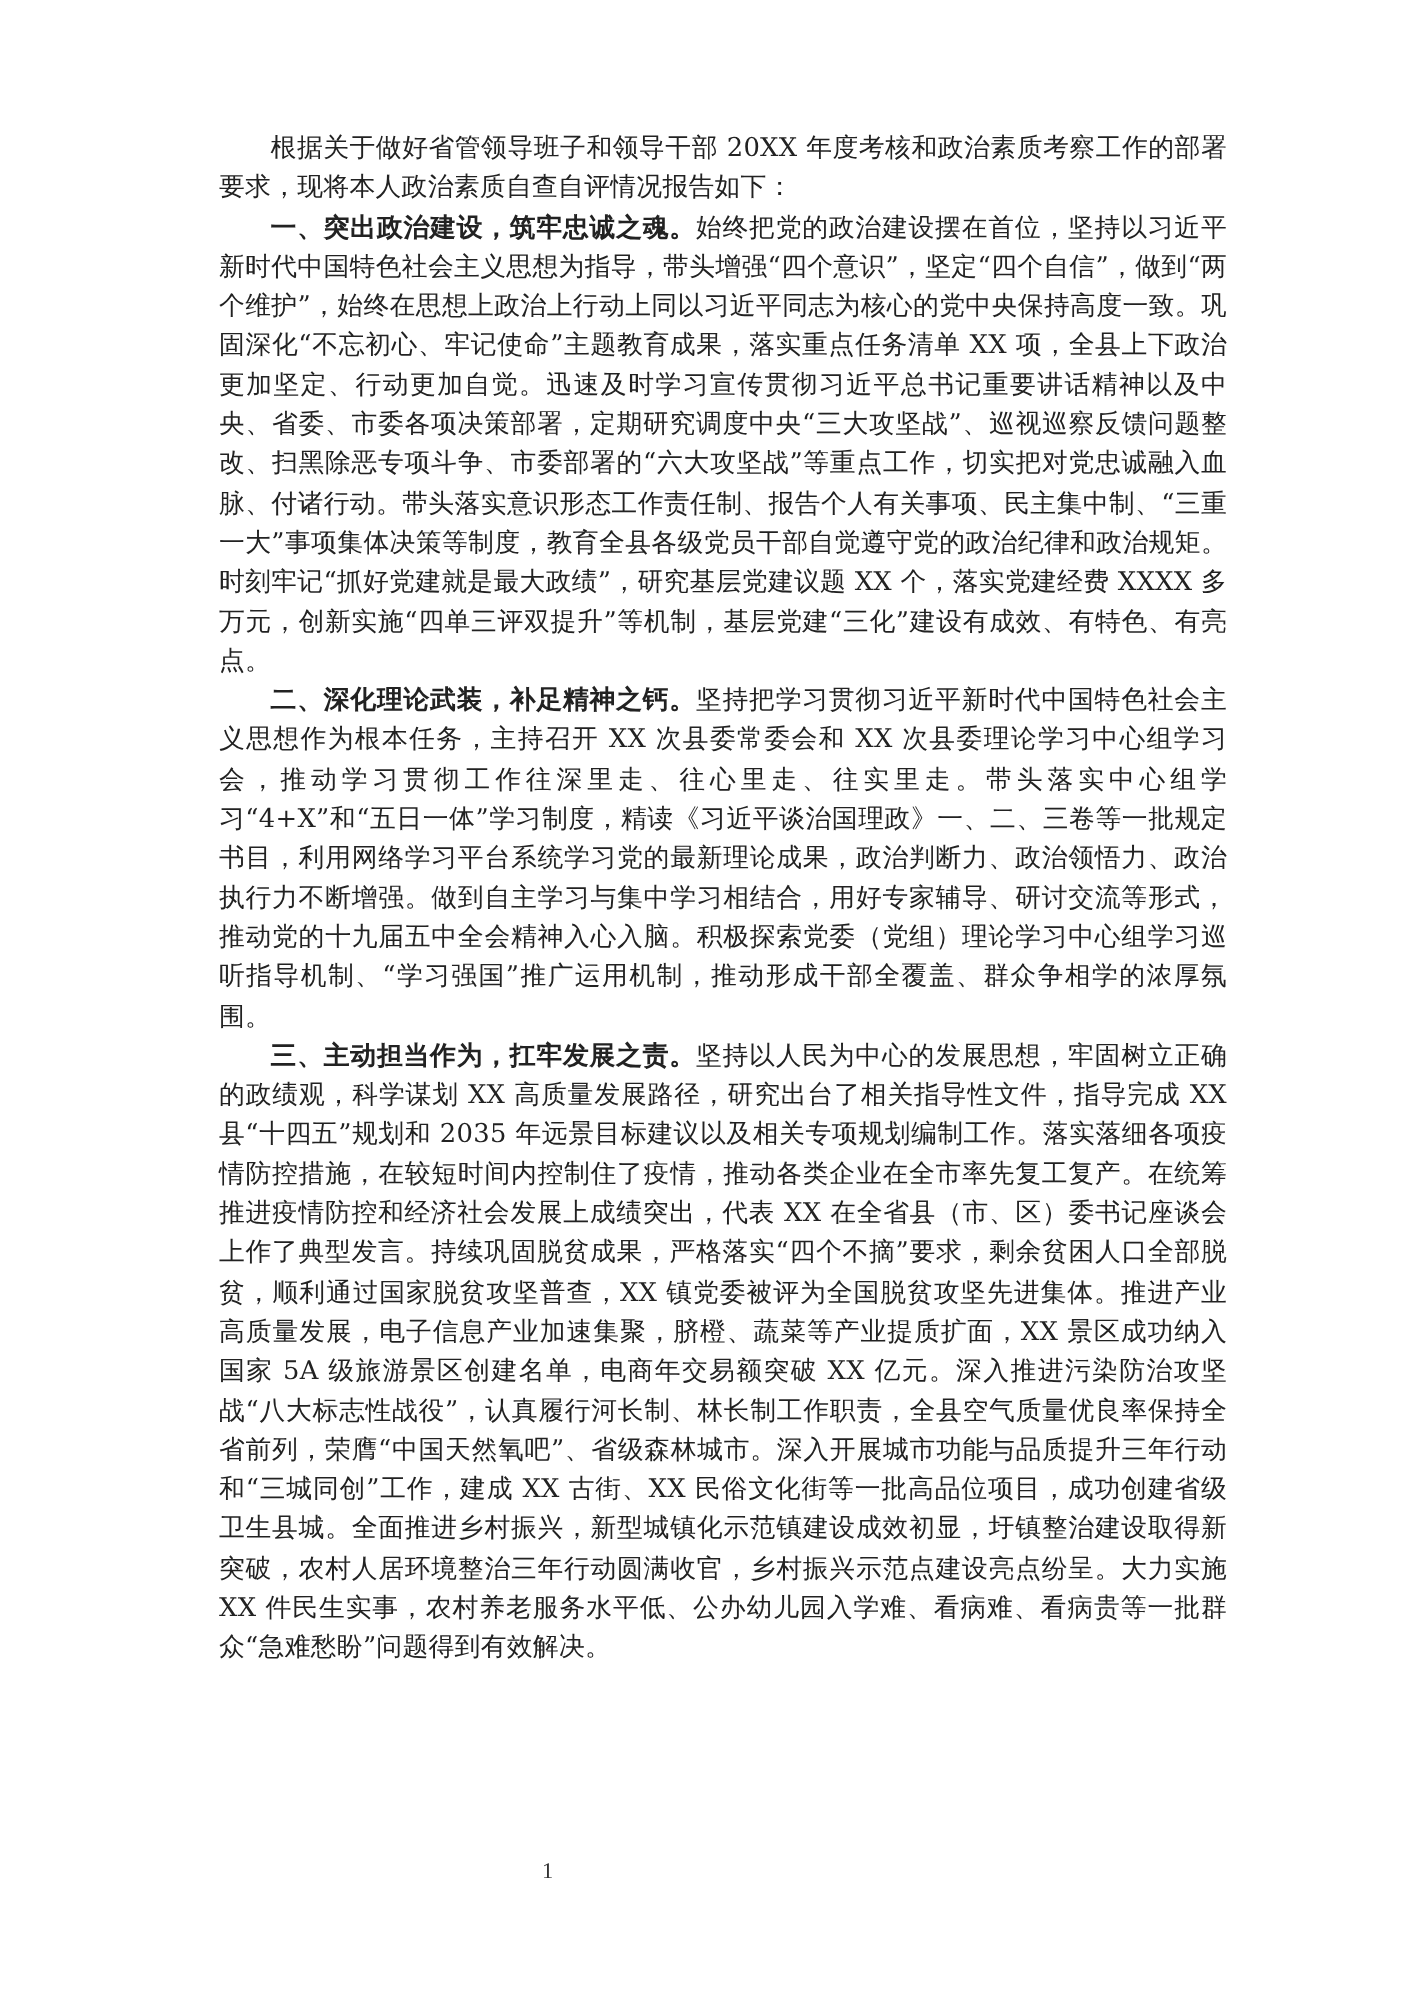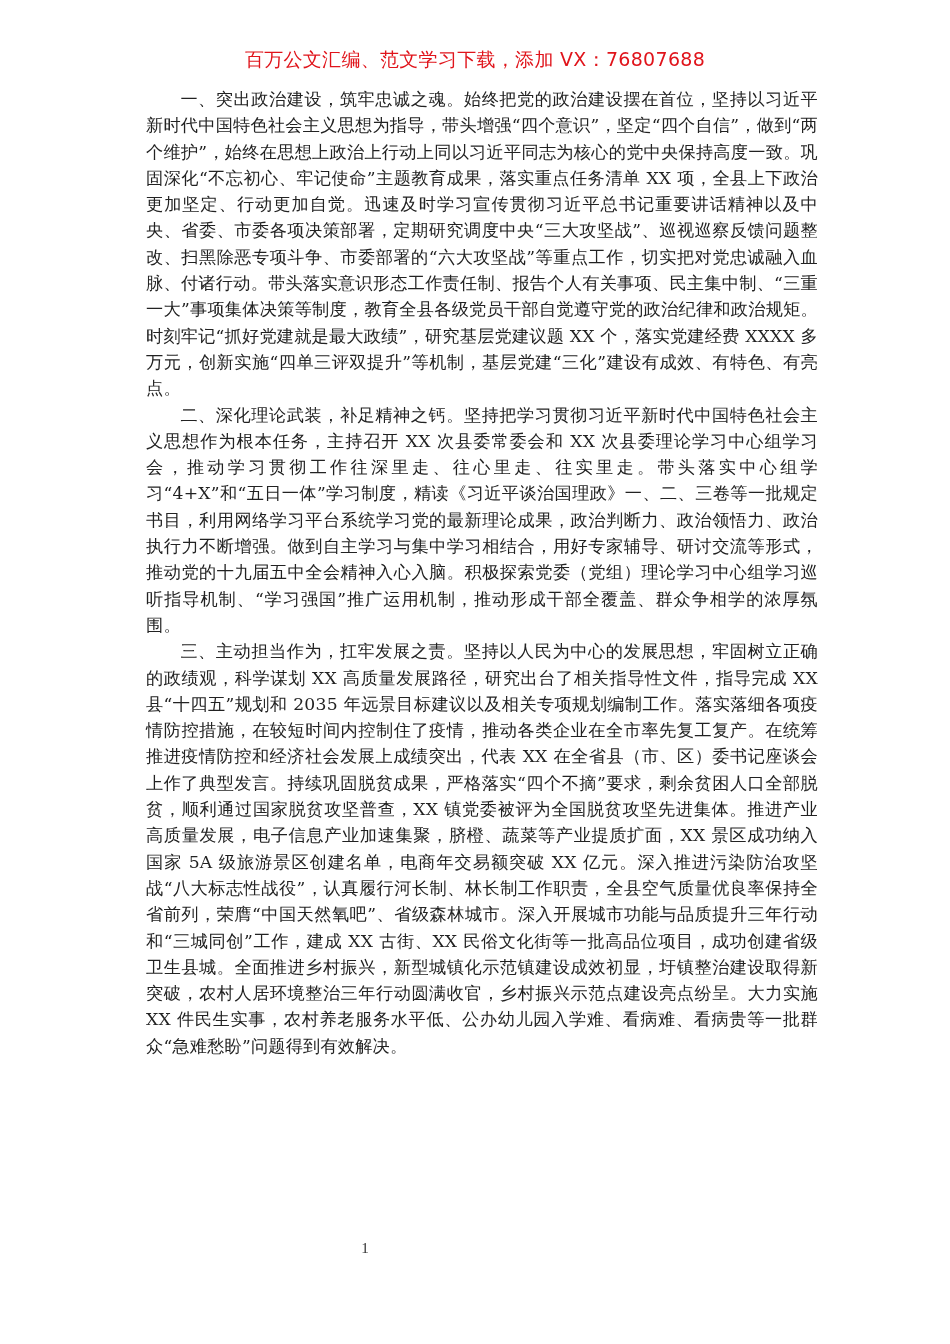--- a/index.html
+++ b/index.html
@@ -10,33 +10,33 @@
     color: #e0141b; font-family: "DejaVu Sans", "Liberation Sans", sans-serif;
     font-size: 19px; letter-spacing: 0.3px; line-height: 26px;
   }
   .body-text {
     position: absolute; left: 146px; top: 86px; width: 672px;
     font-family: "DejaVu Serif", "Liberation Serif", serif;
     font-size: 17.2px; line-height: 26.3px; color: #222;
     text-align: justify; letter-spacing: 0.2px;
   }
   .body-text p { margin: 0; text-indent: 2em; }
-  .heading-bold { font-weight: normal; font-family: "DejaVu Sans", "Liberation Sans", sans-serif; }
+  .heading-bold { font-weight: bold; font-family: "DejaVu Sans", "Liberation Sans", sans-serif; }
   .page-number {
     position: absolute; left: 0; top: 1240px; width: 730px; text-align: center;
     font-family: "Liberation Serif", serif; font-size: 15px; color: #333;
   }
 </style>
 </head>
 <body>
 
 <div class="page">
-  <div class="watermark">百万公文汇编、范文学习下载，添加 VX：76807688</div>
 
   <div class="body-text">
+    <p>根据关于做好省管领导班子和领导干部 20XX 年度考核和政治素质考察工作的部署要求，现将本人政治素质自查自评情况报告如下：</p>
 
     <p><span class="heading-bold">一、突出政治建设，筑牢忠诚之魂。</span><span>始终把党的政治建设摆在首位，坚持以习近平新时代中国特色社会主义思想为指导，带头增强“四个意识”，坚定“四个自信”，做到“两个维护”，始终在思想上政治上行动上同以习近平同志为核心的党中央保持高度一致。巩固深化“不忘初心、牢记使命”主题教育成果，落实重点任务清单 XX 项，全县上下政治更加坚定、行动更加自觉。迅速及时学习宣传贯彻习近平总书记重要讲话精神以及中央、省委、市委各项决策部署，定期研究调度中央“三大攻坚战”、巡视巡察反馈问题整改、扫黑除恶专项斗争、市委部署的“六大攻坚战”等重点工作，切实把对党忠诚融入血脉、付诸行动。带头落实意识形态工作责任制、报告个人有关事项、民主集中制、“三重一大”事项集体决策等制度，教育全县各级党员干部自觉遵守党的政治纪律和政治规矩。时刻牢记“抓好党建就是最大政绩”，研究基层党建议题 XX 个，落实党建经费 XXXX 多万元，创新实施“四单三评双提升”等机制，基层党建“三化”建设有成效、有特色、有亮点。</span></p>
 
     <p><span class="heading-bold">二、深化理论武装，补足精神之钙。</span><span>坚持把学习贯彻习近平新时代中国特色社会主义思想作为根本任务，主持召开 XX 次县委常委会和 XX 次县委理论学习中心组学习会，推动学习贯彻工作往深里走、往心里走、往实里走。带头落实中心组学习“4+X”和“五日一体”学习制度，精读《习近平谈治国理政》一、二、三卷等一批规定书目，利用网络学习平台系统学习党的最新理论成果，政治判断力、政治领悟力、政治执行力不断增强。做到自主学习与集中学习相结合，用好专家辅导、研讨交流等形式，推动党的十九届五中全会精神入心入脑。积极探索党委（党组）理论学习中心组学习巡听指导机制、“学习强国”推广运用机制，推动形成干部全覆盖、群众争相学的浓厚氛围。</span></p>
 
     <p><span class="heading-bold">三、主动担当作为，扛牢发展之责。</span><span>坚持以人民为中心的发展思想，牢固树立正确的政绩观，科学谋划 XX 高质量发展路径，研究出台了相关指导性文件，指导完成 XX 县“十四五”规划和 2035 年远景目标建议以及相关专项规划编制工作。落实落细各项疫情防控措施，在较短时间内控制住了疫情，推动各类企业在全市率先复工复产。在统筹推进疫情防控和经济社会发展上成绩突出，代表 XX 在全省县（市、区）委书记座谈会上作了典型发言。持续巩固脱贫成果，严格落实“四个不摘”要求，剩余贫困人口全部脱贫，顺利通过国家脱贫攻坚普查，XX 镇党委被评为全国脱贫攻坚先进集体。推进产业高质量发展，电子信息产业加速集聚，脐橙、蔬菜等产业提质扩面，XX 景区成功纳入国家 5A 级旅游景区创建名单，电商年交易额突破 XX 亿元。深入推进污染防治攻坚战“八大标志性战役”，认真履行河长制、林长制工作职责，全县空气质量优良率保持全省前列，荣膺“中国天然氧吧”、省级森林城市。深入开展城市功能与品质提升三年行动和“三城同创”工作，建成 XX 古街、XX 民俗文化街等一批高品位项目，成功创建省级卫生县城。全面推进乡村振兴，新型城镇化示范镇建设成效初显，圩镇整治建设取得新突破，农村人居环境整治三年行动圆满收官，乡村振兴示范点建设亮点纷呈。大力实施 XX 件民生实事，农村养老服务水平低、公办幼儿园入学难、看病难、看病贵等一批群众“急难愁盼”问题得到有效解决。</span></p>
   </div>
 
   <div class="page-number">1</div>
 </div>

